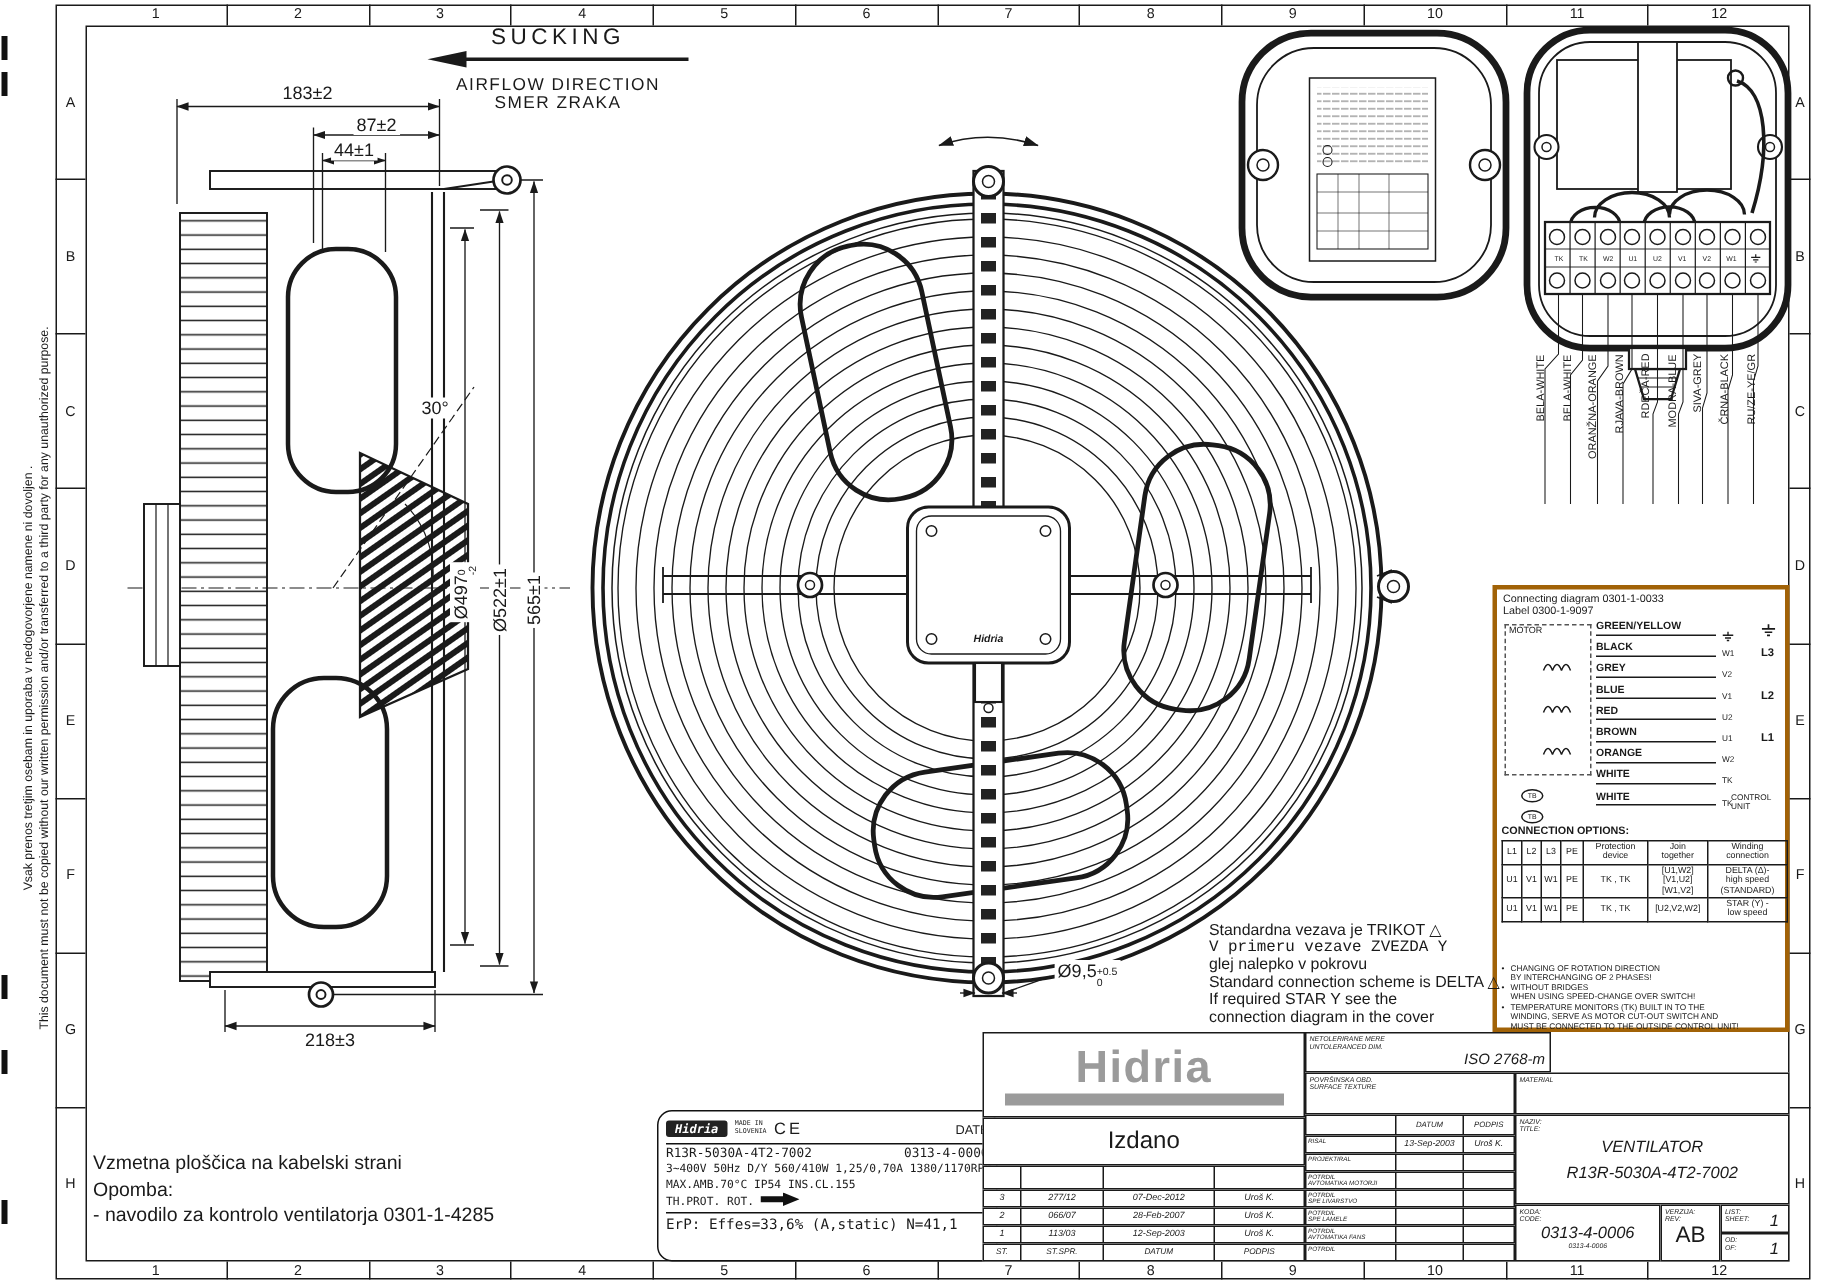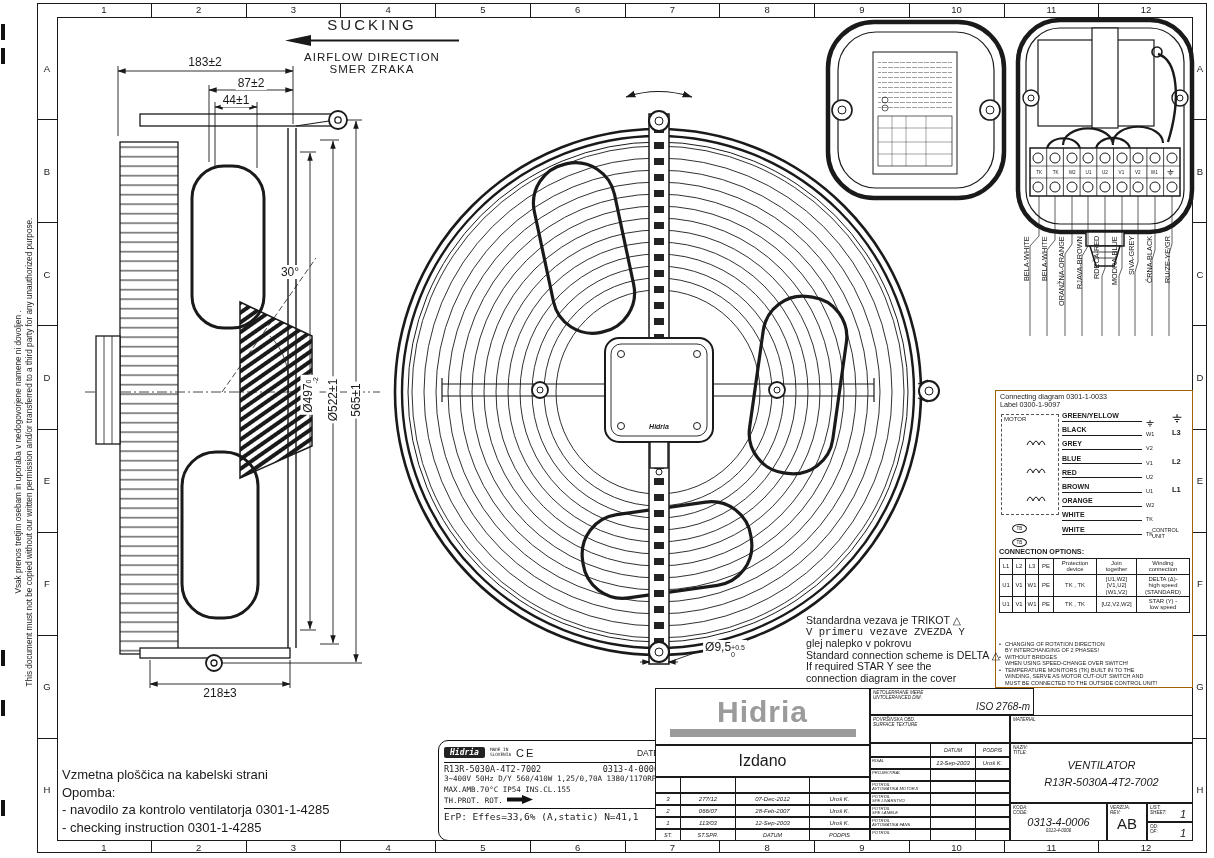--- a/index.html
+++ b/index.html
@@ -22,21 +22,21 @@
 .tolstack{display:inline-flex;flex-direction:column;font-size:7px;line-height:6.5px;transform:translateY(-1px)}
 .hub-logo{position:absolute;left:634px;top:423px;width:50px;text-align:center;font-size:7px;font-weight:bold;font-style:italic}
 .wire-labels{position:absolute;left:1022px;top:236px;width:158px;height:100px;display:flex}
 .wire-labels span{flex:1;writing-mode:vertical-rl;transform:rotate(180deg);font-size:7.3px;display:flex;justify-content:flex-end}
 .term-labels{position:absolute;left:1031px;top:168px;width:148px;height:9px;display:flex;align-items:center}
 .term-labels span{flex:1;text-align:center;font-size:4.6px}
 .vezava{position:absolute;left:806px;top:615px;font-size:10.6px;line-height:11.6px}
 .opomba{position:absolute;left:62px;top:766px;font-size:13px;line-height:17.5px}
 .opomba span:first-child{display:block}
 .opomba span{display:block}
-.panel{position:absolute;left:995px;top:390px;width:198px;height:298px;border:1px solid #a16207}
+.panel{position:absolute;left:995px;top:390px;width:198px;height:298px;border:3px solid #a16207}
 .panel .ttl{position:absolute;left:4px;top:2px;font-size:7.2px;line-height:8.2px}
 .cd{position:absolute;left:2px;top:20px;width:194px;height:136px}
 .motor{position:absolute;left:3px;top:3px;width:58px;height:101px;border:1px dashed #555;font-size:6px;padding:1px 2px}
 .coil{position:absolute;left:24px}
 .tb-oval{position:absolute;width:15px;height:9px;border:.9px solid #1a1a1a;border-radius:50%;font-size:4.6px;text-align:center;line-height:8px}
 .cd-row{position:absolute;left:62px;width:132px;height:14.2px}
 .cd-row .w{position:absolute;left:2px;top:-1px;width:80px;font-size:7px;font-weight:bold;border-bottom:.9px solid #1a1a1a;height:9.5px}
 .cd-row .t{position:absolute;left:86px;top:4px;font-size:5.5px;white-space:nowrap}
 .cd-row .p{position:absolute;left:112px;top:1px;font-size:7.5px;font-weight:bold}
 .cd-row .gicons{position:absolute;left:86px;top:0}
@@ -493,21 +493,20 @@
       <span class="blk" style="display: block; font-family: Liberation Mono, monospace;">V primeru vezave ZVEZDA Y</span>
       <span class="blk" style="display: block;">glej nalepko v pokrovu</span>
       <span class="blk" style="display: block;">Standard connection scheme is DELTA △</span>
       <span class="blk" style="display: block;">If required STAR Y see the</span>
       <span class="blk" style="display: block;">connection diagram in the cover</span>
     </div>
 <div class="opomba">
       <span style="display: block;">Vzmetna ploščica na kabelski strani</span>
       <span style="display: block;">Opomba:</span>
       <span style="display: block;">- navodilo za kontrolo ventilatorja 0301-1-4285</span>
-      <span style="display: block;">- checking instruction 0301-1-4285</span>
     </div>
 
 <div class="plate">
   <div class="r1">
     <span class="brand">Hidria</span>
     <span class="madein">MADE IN
 SLOVENIA</span>
     <span class="ce">CE</span>
     <span class="date">DATE</span>
   </div>

